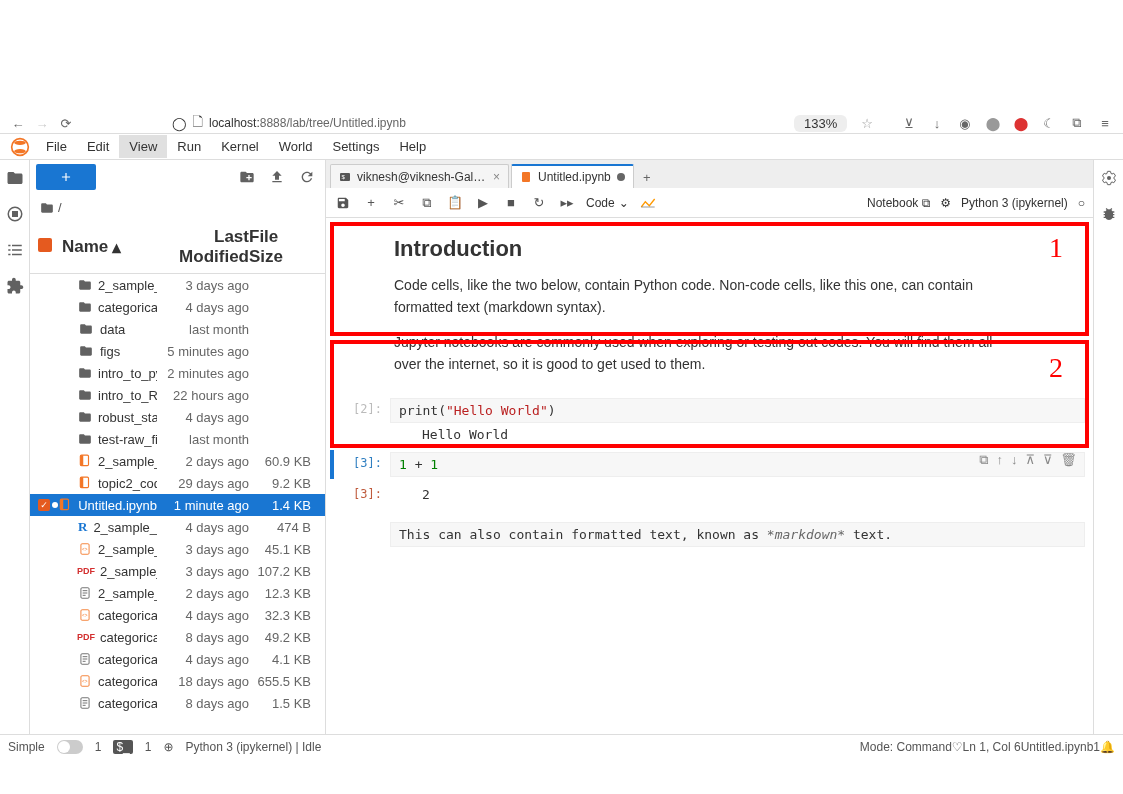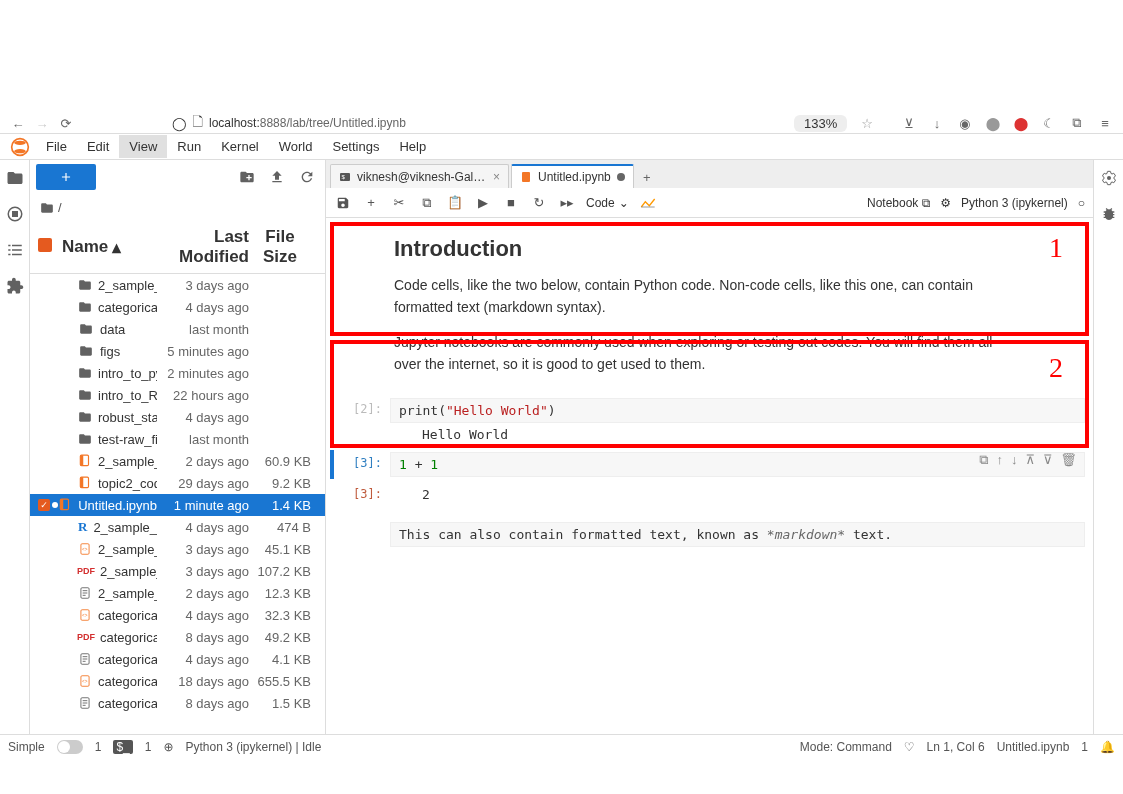--- a/index.html
+++ b/index.html
@@ -42,21 +42,21 @@
 .filter-box input { border: none; outline: none; flex: 1; font-size: 13px; }
 .breadcrumb { padding: 6px 10px; display: flex; align-items: center; gap: 4px; color: #555; }
 
 
 .file-table { flex: 1; overflow-y: auto; }
 .file-header { display: flex; align-items: center; padding: 6px 8px; border-bottom: 1px solid #ddd; font-weight: 600; font-size: 17px; background: #fff; }
 .check-col { width: 20px; }
 .orange-check { width: 14px; height: 14px; background: #e55a1f; border-radius: 2px; display: inline-block; }
 .name-col { flex: 1; padding-left: 4px; display: flex; align-items: center; gap: 4px; }
 .mod-col { width: 92px; text-align: right; }
-.size-col { width: 68px; text-align: center; padding-right: 6px; }
+.size-col { width: 68px; text-align: left; padding-right: 6px; }
 .file-row { display: flex; align-items: center; padding: 4px 8px; font-size: 13px; cursor: pointer; height: 22px; }
 .file-row.selected { background: #1976d2; color: #fff; }
 .file-icon { width: 16px; height: 16px; margin-right: 6px; display: inline-flex; align-items: center; justify-content: center; }
 .file-name { flex: 1; white-space: nowrap; overflow: hidden; text-overflow: ellipsis; padding-left: 20px; display: flex; align-items: center; }
 .file-mod { width: 92px; text-align: right; color: #666; }
 .file-size { width: 68px; text-align: right; color: #666; padding-right: 6px; }
 .file-row.selected .file-mod, .file-row.selected .file-size { color: #fff; }
 .sel-marks { width: 20px; display: flex; align-items: center; gap: 2px; }
 .sel-check { width: 12px; height: 12px; background: #e55a1f; border-radius: 2px; display: inline-flex; align-items: center; justify-content: center; color: #fff; font-size: 9px; }
 .dot { width: 6px; height: 6px; background: #fff; border-radius: 50%; }
@@ -100,21 +100,21 @@
 .cell-actions span { cursor: pointer; }
 
 .md-raw { background: #f7f7f7; border: 1px solid #eee; padding: 4px 8px; font-family: monospace; font-size: 13px; }
 .md-raw em { font-style: italic; color: #666; }
 
 
 .right-activity { width: 30px; border-left: 1px solid #ddd; background: #fff; display: flex; flex-direction: column; align-items: center; padding-top: 8px; gap: 16px; }
 
 
 .status-bar { position: absolute; bottom: 60px; transform: translateY(100%); left: 0; right: 0; height: 24px; border-top: 1px solid #ddd; background: #fff; display: flex; align-items: center; padding: 0 8px; font-size: 12px; color: #555; gap: 12px; }
-.status-bar .right { margin-left: auto; display: flex; gap: 12px; align-items: center; }
+.status-bar .right { margin-left: auto; display: flex; align-items: center; }
 .toggle { width: 26px; height: 14px; background: #ccc; border-radius: 7px; position: relative; }
 .toggle::after { content: ''; width: 12px; height: 12px; background: #fff; border-radius: 50%; position: absolute; top: 1px; left: 1px; }
 .r-glyph { color: #1976d2; font-weight: bold; font-family: serif; }
 .pdf-glyph { color: #d32f2f; font-size: 9px; font-weight: bold; }
 
 svg { display: block; }
 </style>
 </head>
 <body>
 

